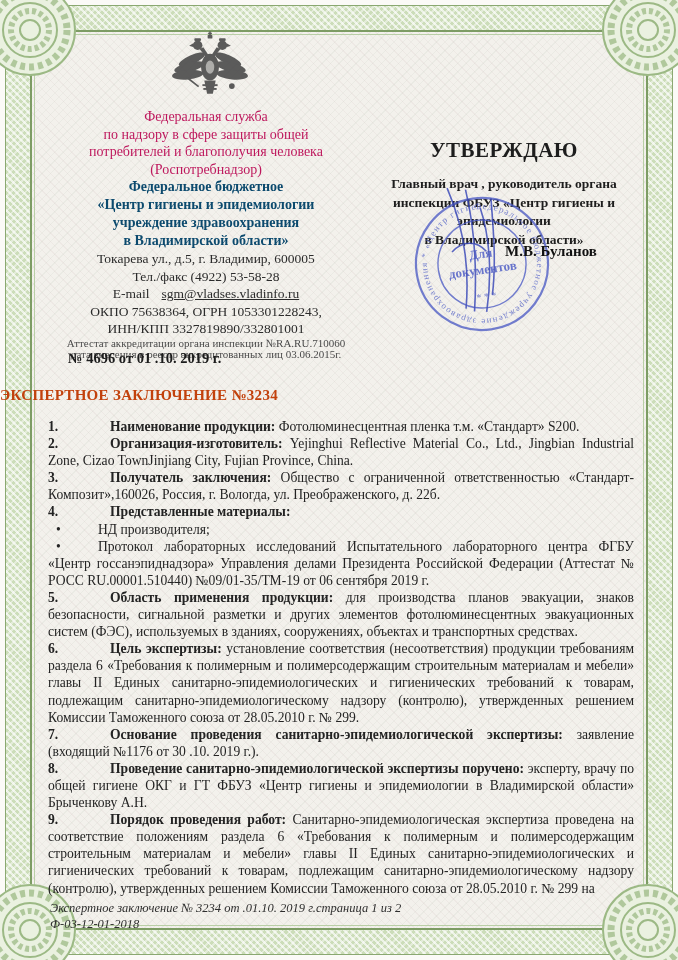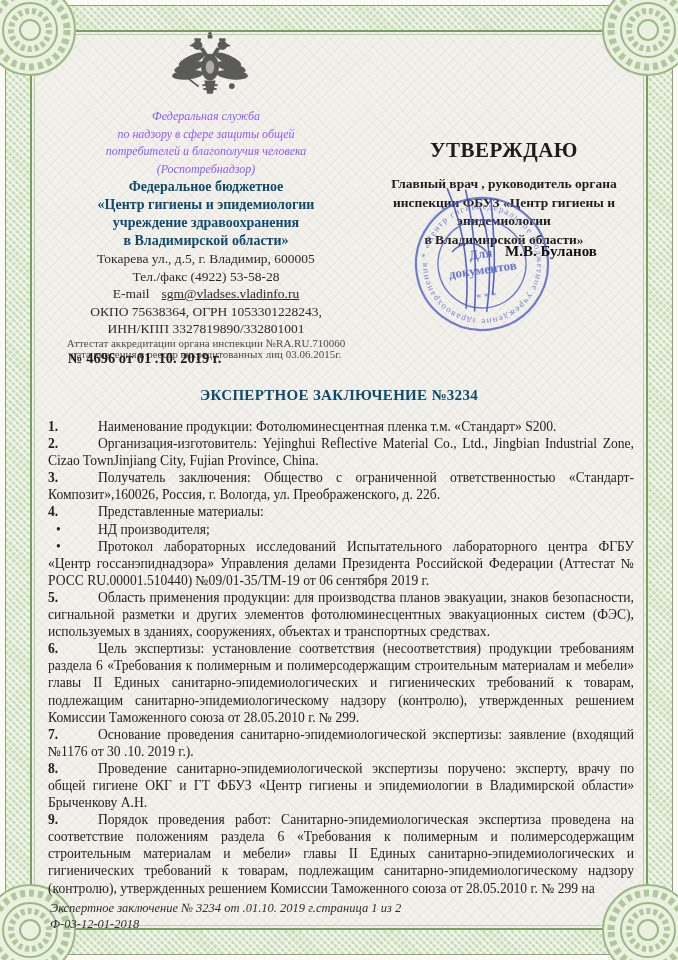--- a/index.html
+++ b/index.html
@@ -29,41 +29,41 @@
     content:"";position:absolute;inset:2px;border:1px solid #b9cfa6;pointer-events:none;
   }
   .corner{position:absolute;width:110px;height:110px;pointer-events:none;}
   .corner.tl{left:-6px;top:-6px;}
   .corner.tr{right:-6px;top:-6px;transform:scaleX(-1);}
   .corner.bl{left:-6px;bottom:-6px;transform:scaleY(-1);}
   .corner.br{right:-6px;bottom:-6px;transform:scale(-1,-1);}
   
   .emblem{position:absolute;left:172px;top:30px;width:76px;height:78px;}
   .hdr-left{position:absolute;left:44px;top:108px;width:324px;text-align:center;line-height:17.5px;}
-  .hdr-left .it{font-style:italic;font-size:12px;color:#8b5cf6;}
+  .hdr-left .it{font-size:14px;color:#be185d;}
   .hdr-left .bd{font-weight:bold;font-size:14px;color:#0c4a6e;line-height:18px;}
   .hdr-left .rg{font-size:13.5px;color:#2b2b2b;line-height:17.5px;}
   .hdr-left .sm{font-size:11px;color:#4a4a4a;line-height:11.5px;}
   .hdr-left .email u{text-decoration:underline;padding-left:12px;}
   .hdr-right{position:absolute;left:358px;top:138px;width:292px;text-align:center;
     font-weight:bold;color:#1d1d1d;}
   .hdr-right .ttl{font-size:21px;letter-spacing:.5px;margin-bottom:12px;}
   .hdr-right .ln{font-size:13.5px;line-height:18.5px;}
   .stamp{position:absolute;left:396px;top:178px;width:172px;height:172px;transform:rotate(-8deg);opacity:.92;}
   .signer{position:absolute;left:505px;top:243px;font-weight:bold;font-size:15px;color:#111;}
   
   .docnum{position:absolute;left:68px;top:350px;font-weight:bold;font-size:14.5px;color:#1c1c1c;}
-  .doctitle{position:absolute;left:0;top:387px;width:678px;text-align:center;
-    font-weight:bold;font-size:15px;letter-spacing:.3px;color:#0c4a6e;}
+  .doctitle{position:absolute;left:0;top:387px;width:678px;text-align:left;
+    font-weight:bold;font-size:15px;letter-spacing:.3px;color:#c2410c;}
   .body-text{position:absolute;left:48px;top:418px;width:586px;font-size:13.6px;
     line-height:17.1px;color:#232323;text-align:justify;}
   .body-text p{margin:0;}
   .num{display:inline-block;width:50px;font-weight:bold;}
   .blt{display:inline-block;width:50px;padding-left:8px;box-sizing:border-box;}
-  .lbl{font-weight:normal;}
+  .lbl{font-weight:bold;margin-left:12px;}
   
   .footer{position:absolute;left:50px;top:901px;font-style:italic;font-size:12.5px;
     line-height:15.5px;color:#2e2e2e;}
 </style>
 </head>
 <body>
 
 <div class="page">
 
   <div class="border-band"></div>

